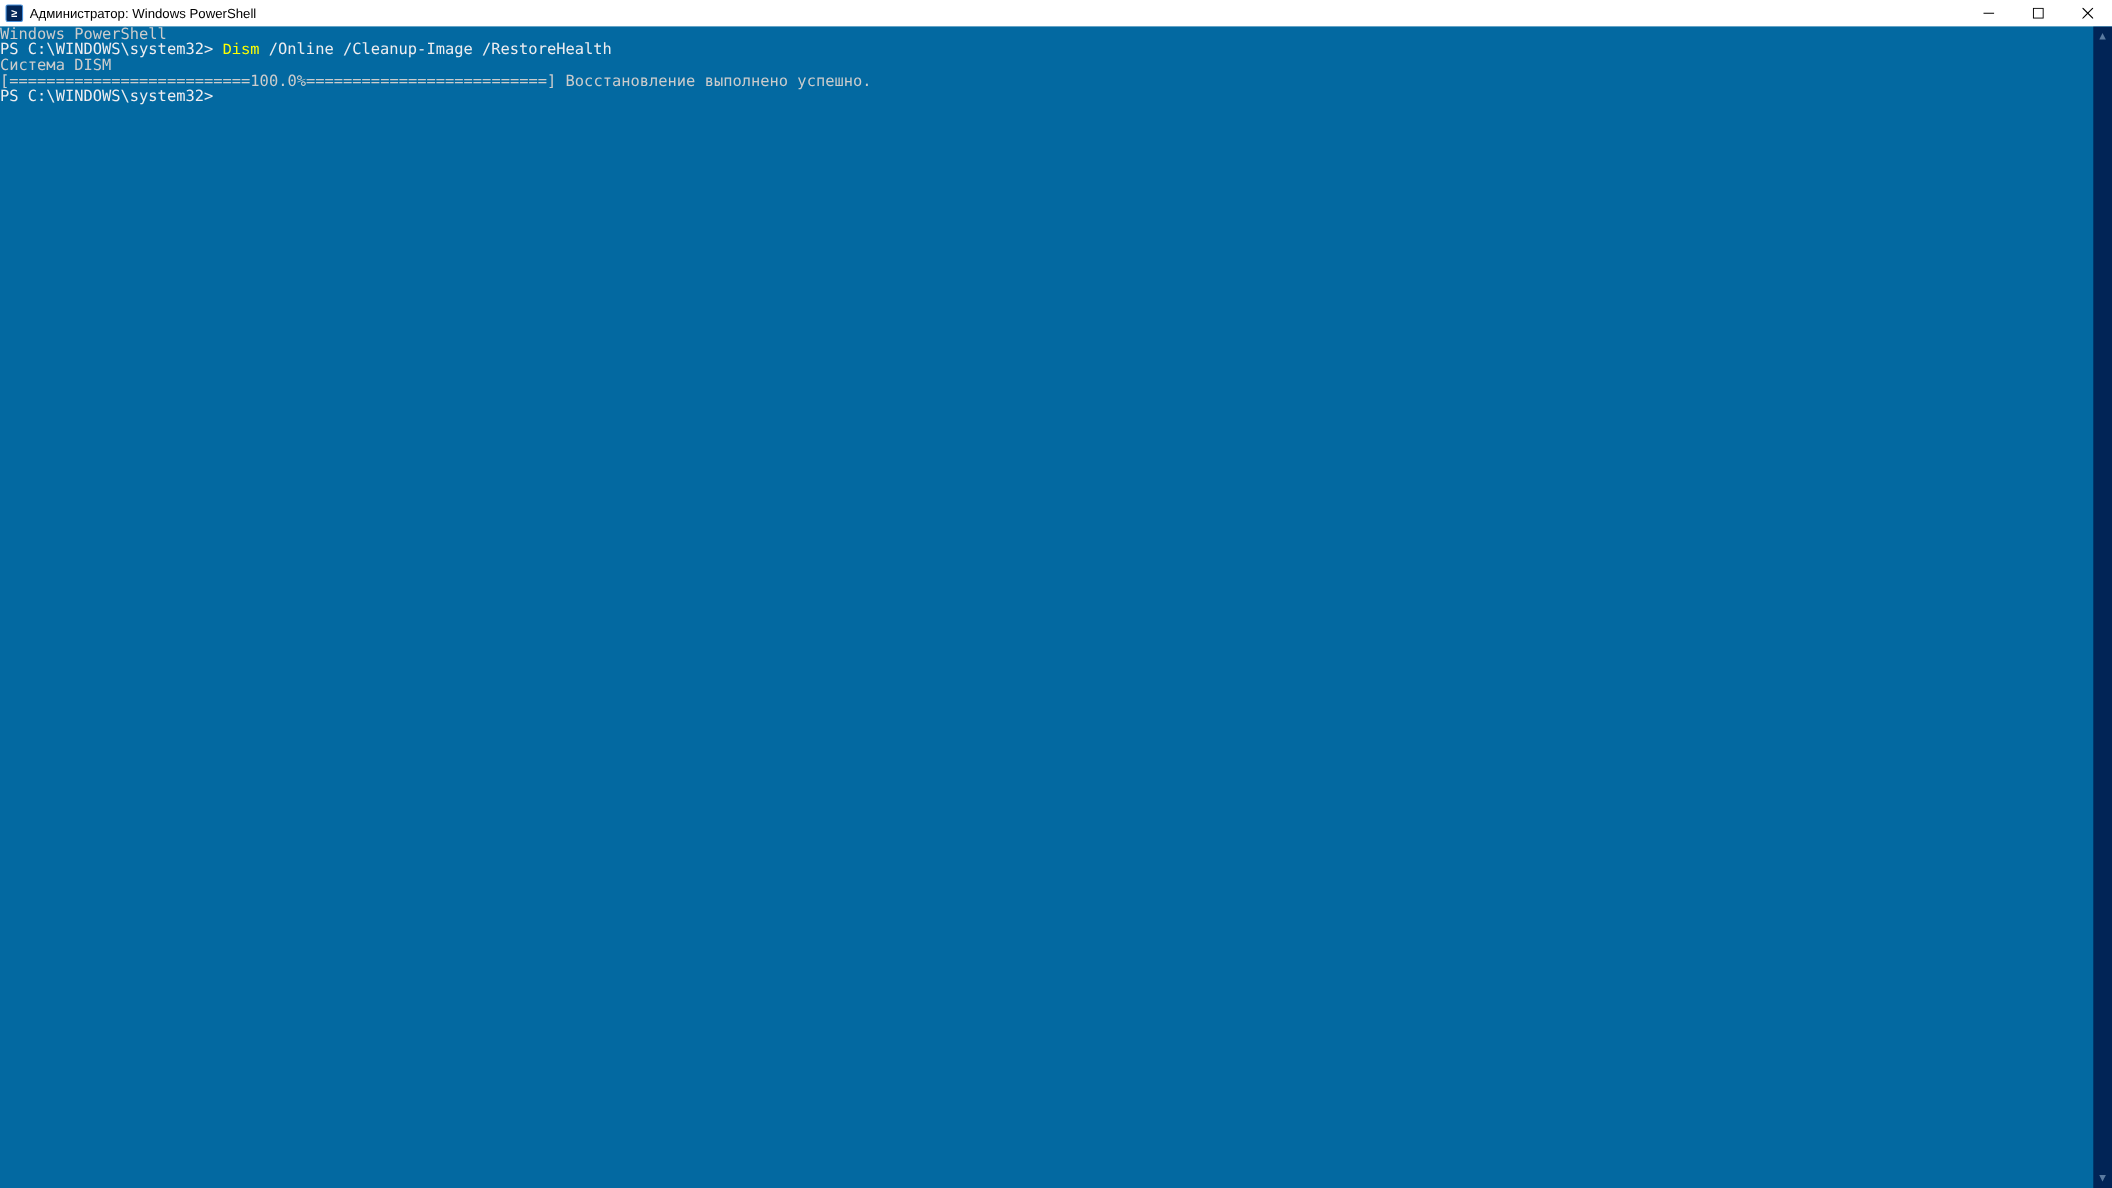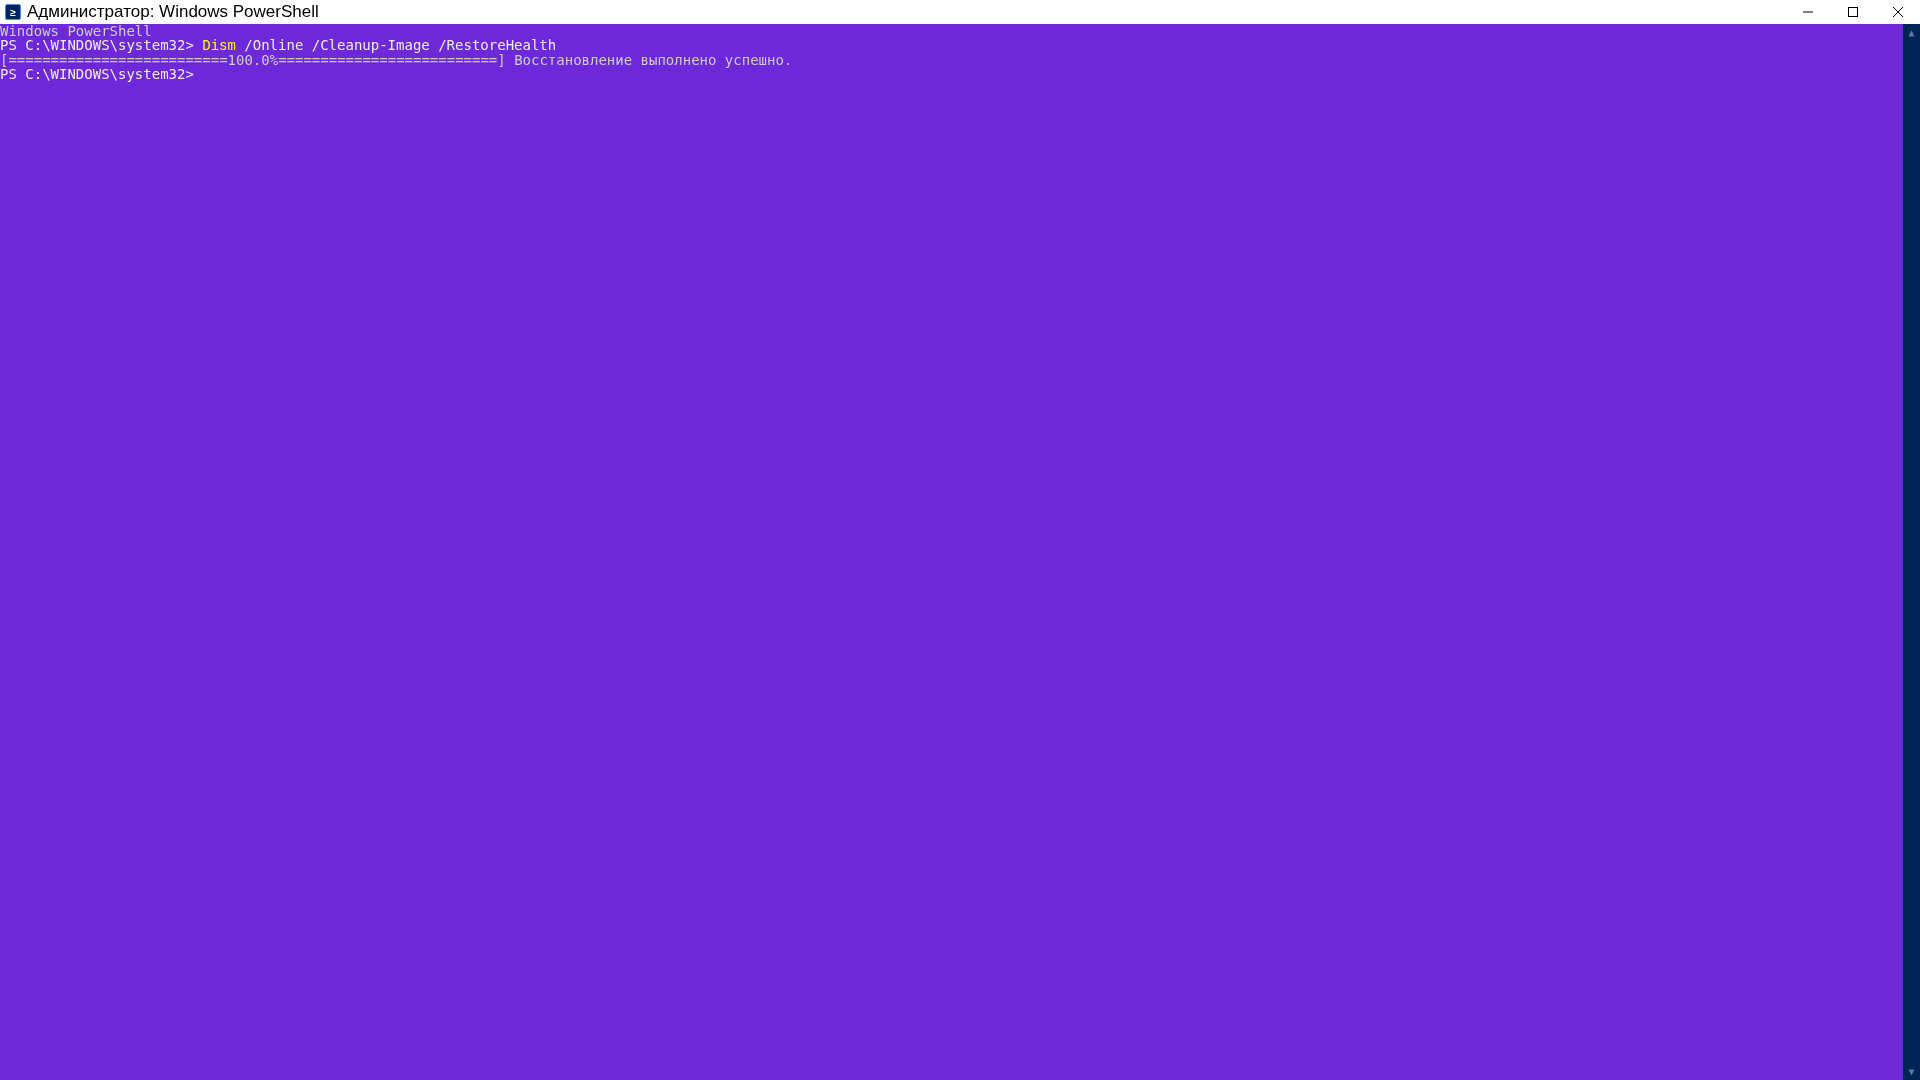--- a/index.html
+++ b/index.html
@@ -38,39 +38,39 @@
     border: 1px solid #4a90d9;
     display: flex;
     align-items: center;
     justify-content: center;
     color: #ffffff;
     font-size: 10px;
     font-weight: bold;
     border-radius: 2px;
   }
   .titlebar-text {
-    font-size: 17px;
+    font-size: 12px;
     color: #000000;
   }
   .titlebar-controls {
     display: flex;
     height: 100%;
   }
   .titlebar-btn {
     width: 45px;
     height: 100%;
     display: flex;
     align-items: center;
     justify-content: center;
     cursor: pointer;
   }
   .titlebar-btn svg { display: block; }
   .terminal {
     flex: 1;
-    background: #6d28d9;
+    background: #0369a1;
     color: #cccccc;
     font-family: Consolas, "Lucida Console", monospace;
     font-size: 14px;
     line-height: 14px;
     padding: 0;
     overflow: hidden;
     position: relative;
   }
   .terminal pre {
     font-family: inherit;
@@ -135,20 +135,21 @@
       </div>
     </div>
   </div>
 
   <div class="terminal">
     <pre class="line">Windows PowerShell</pre>
     <pre class="line"></pre>
     <pre class="line"></pre>
     <pre class="line"><span class="prompt-color">PS C:\WINDOWS\system32&gt; </span><span class="cmd-yellow">Dism</span><span class="cmd-white"> /Online /Cleanup-Image /RestoreHealth</span></pre>
     <pre class="line"></pre>
+    <pre class="line">Cистема DISM</pre>
     <pre class="line"></pre>
     <pre class="line"></pre>
     <pre class="line">[==========================100.0%==========================] Восстановление выполнено успешно.</pre>
     <pre class="line"><span class="prompt-color">PS C:\WINDOWS\system32&gt; </span></pre>
 
     <div class="scrollbar">
       <div class="scroll-arrow">▲</div>
       <div class="scroll-arrow">▼</div>
     </div>
   </div>

